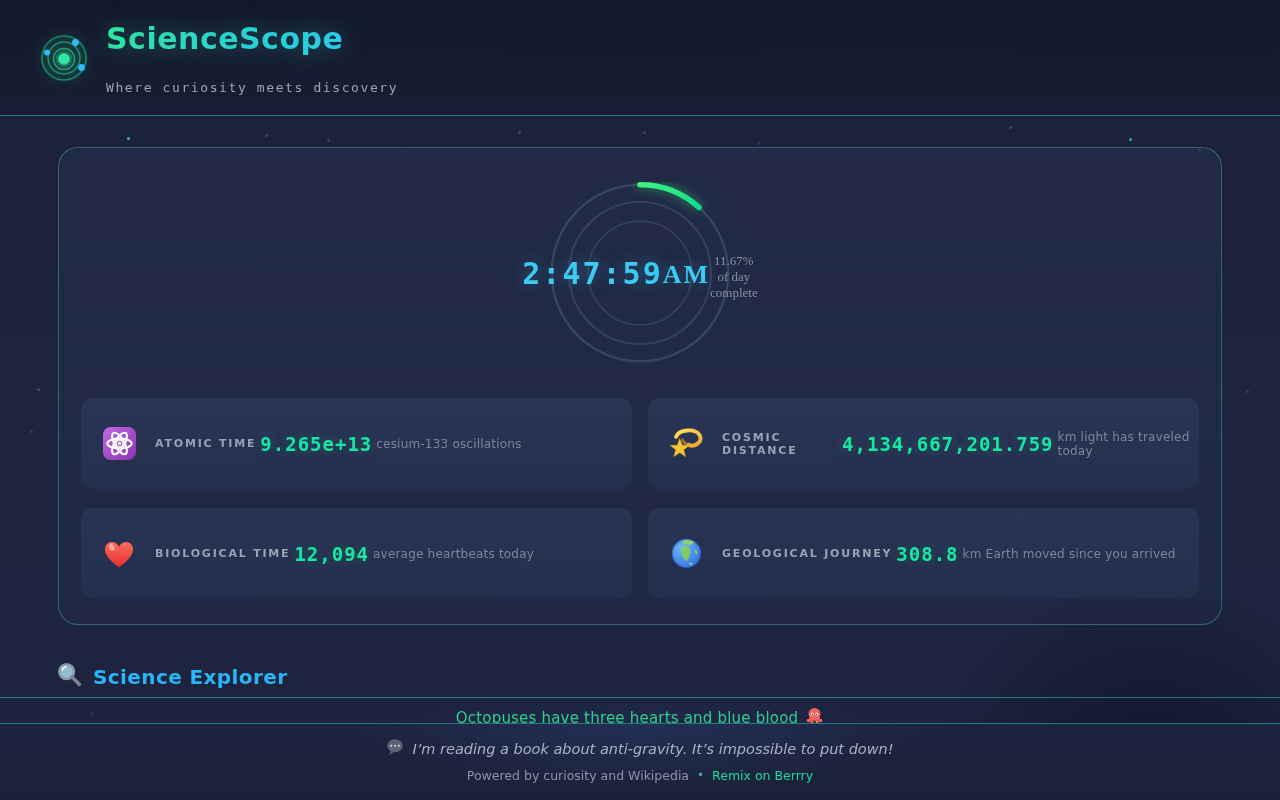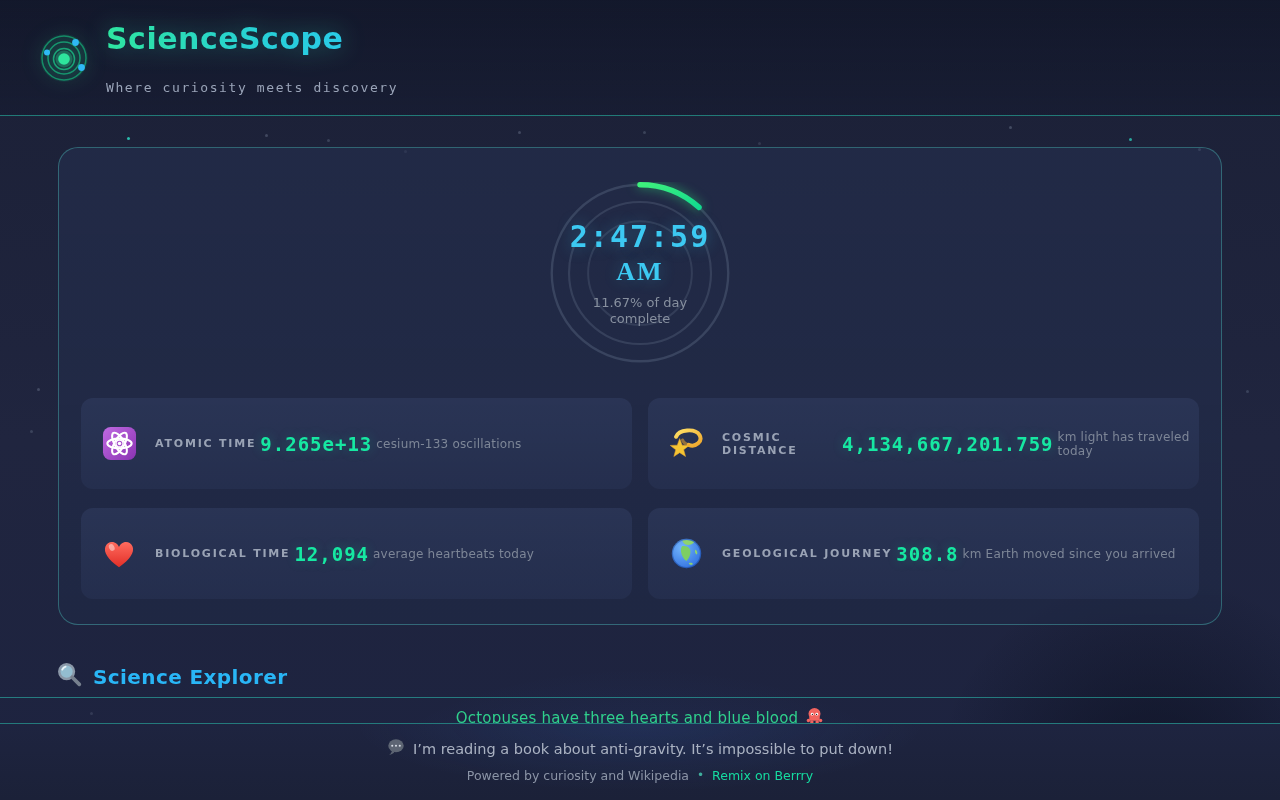--- a/index.html
+++ b/index.html
@@ -54,34 +54,34 @@
   
   .main-card{
     width:1164px; margin:31px 0 0 58px; height:478px;
     border:1px solid rgba(78,205,196,.38); border-radius:20px;
     background:linear-gradient(180deg, rgba(40,52,86,.45), rgba(31,42,70,.55));
     position:relative;
   }
   .clock{ width:182px; height:182px; margin:34px auto 0; position:relative; }
   .clock svg{ position:absolute; inset:0; }
   .clock-text{
-    position:absolute; inset:0; display:flex; flex-direction:column;
+    position:absolute; inset:0; display:flex; flex-direction:row;
     align-items:center; justify-content:center; text-align:center;
   }
   .clock-time{
     font-family:"DejaVu Sans Mono","Liberation Mono",monospace;
     font-size:30px; font-weight:bold; letter-spacing:2px; color:#3cc9f2;
     text-shadow:0 0 16px rgba(56,201,242,.35);
   }
   .clock-period{
     font-family:Liberation Serif, serif;
     font-size:26px; font-weight:bold; letter-spacing:2px; color:#3cc9f2; margin-top:3px;
     text-shadow:0 0 16px rgba(56,201,242,.3);
   }
-  .clock-percent{ margin-top:8px; width:104px; font-size:13px; line-height:1.22; color:#87909f; }
+  .clock-percent{ margin-top:8px; width:104px; font-size:13px; line-height:1.22; color:#87909f;font-family:Liberation Serif, serif; }
 
   .stats-grid{
     display:grid; grid-template-columns:1fr 1fr; gap:19px 16px;
     margin:34px 22px 0;
   }
   .stat-card{
     height:91px; border-radius:12px;
     background:linear-gradient(180deg, rgba(53,66,104,.45), rgba(44,56,92,.40));
     display:flex; align-items:center; gap:18px; padding-left:20px;
   }
@@ -110,21 +110,21 @@
   .footer{
     position:fixed; left:0; right:0; bottom:0; height:77px;
     border-top:1px solid rgba(45,212,191,.5);
     background:
       radial-gradient(380px 90px at 50% 0%, rgba(59,130,246,.12), transparent 75%),
       linear-gradient(180deg,#1e2440,#1b2138);
     text-align:center;
   }
   .joke-line{
     margin-top:14px; display:inline-flex; align-items:center; gap:8px;
-    font-size:14.5px; color:#aab2c2;
+    font-size:14.5px; font-style:italic; color:#aab2c2;
   }
   .powered-line{ margin-top:8px; font-size:12.5px; color:#8b94a6; display:flex; justify-content:center; align-items:flex-start; gap:8px; }
   .dot-sep{ color:#3fae9d; font-size:12px; }
   .remix-link{ color:#15dba0; text-decoration:none; }
 </style>
 </head>
 <body>
 
 <div class="stars"></div>
 

